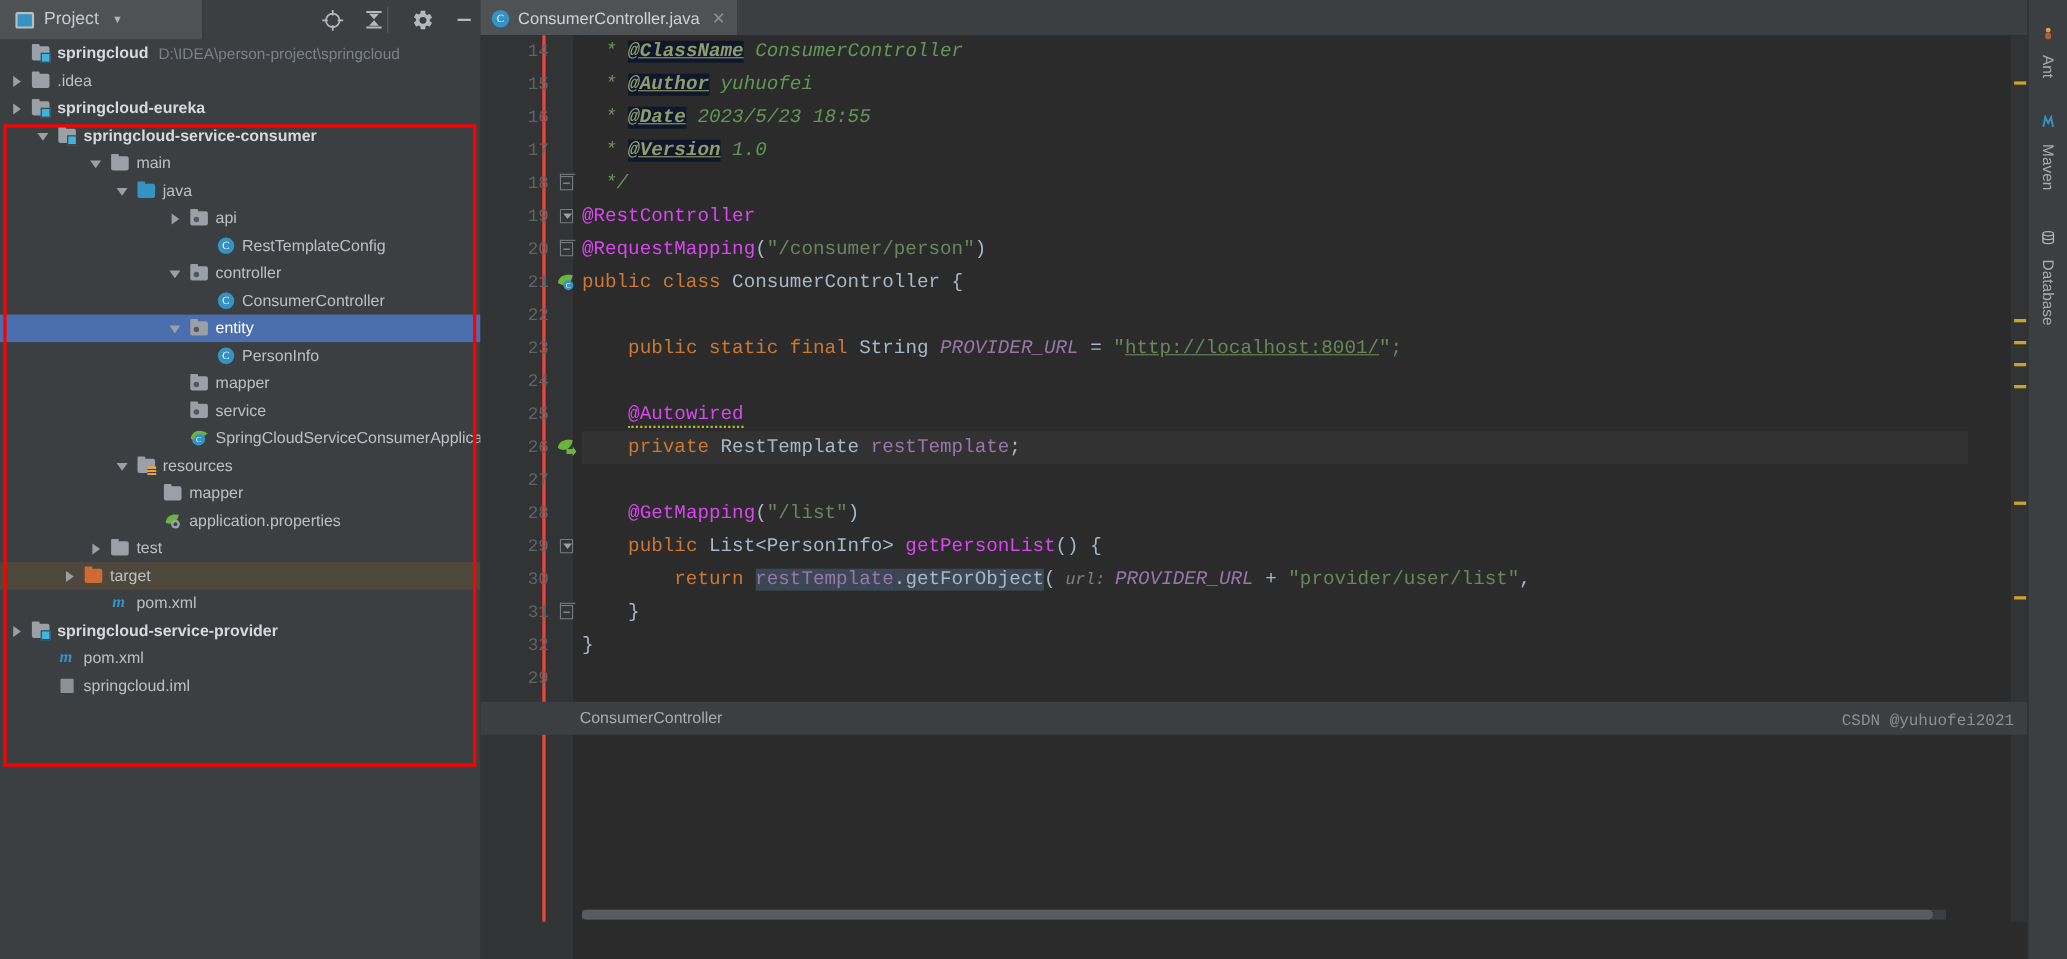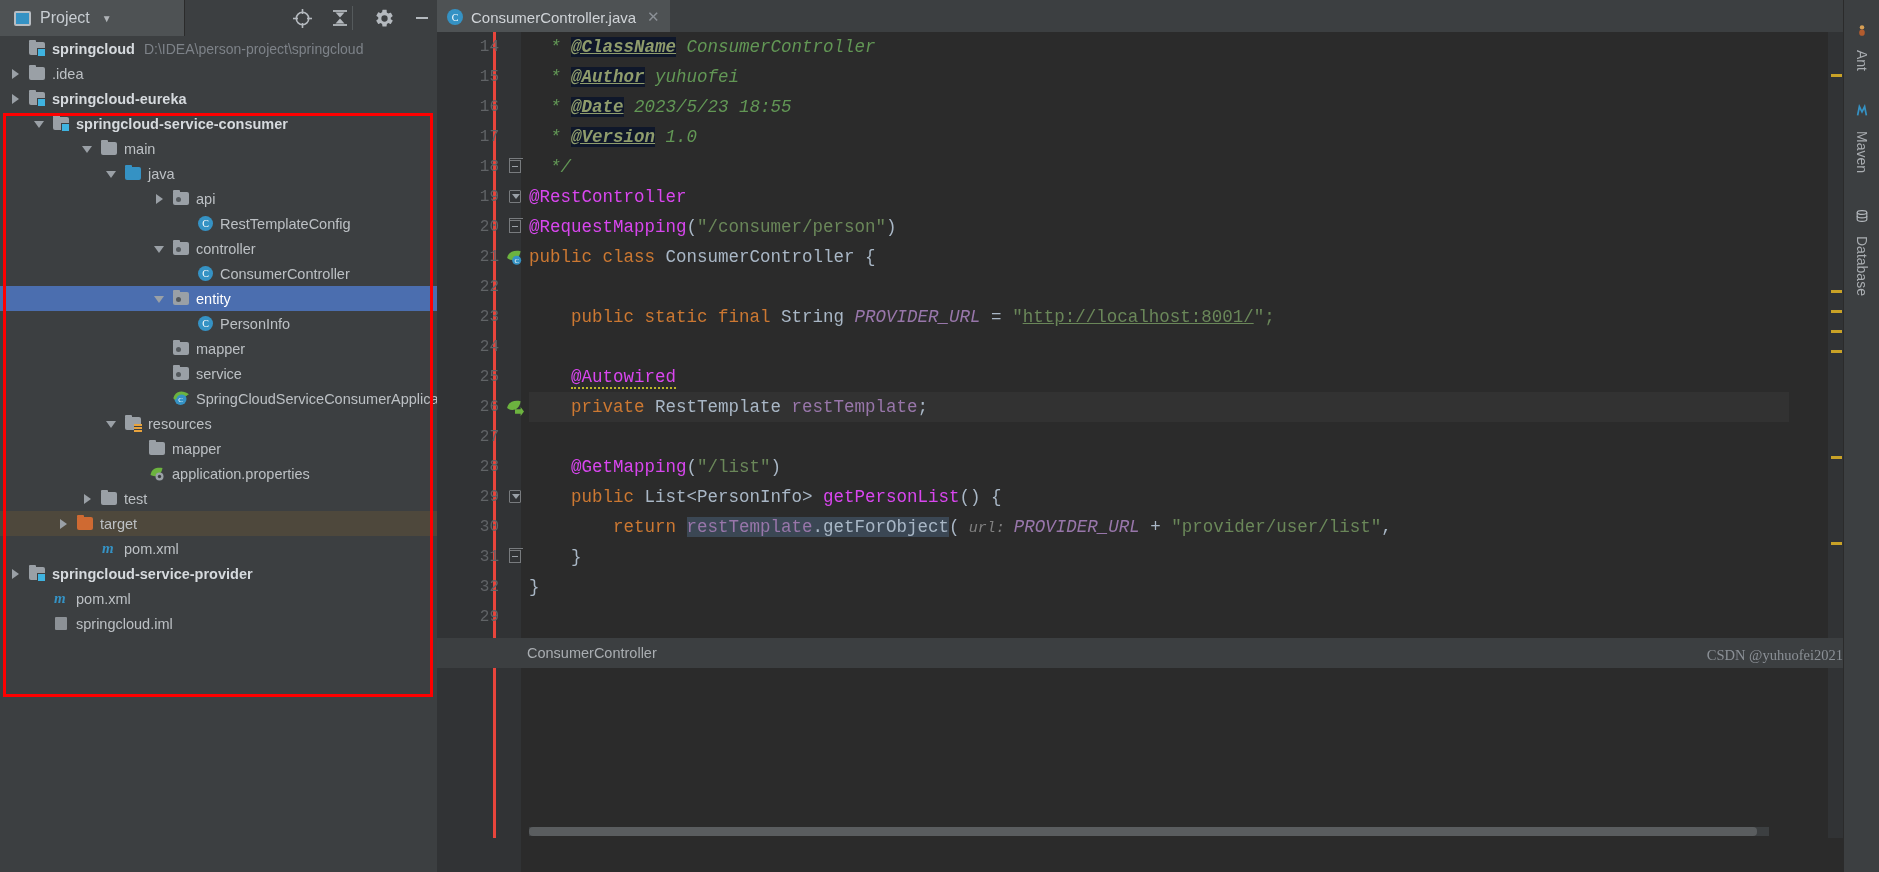--- a/index.html
+++ b/index.html
@@ -144,22 +144,22 @@
                 background:#3c3f41; display:flex; align-items:center; padding-left:90px;
                 color:#a9adb1; font-size:14.5px; }
 
   
   .rightstrip { position:absolute; right:0; top:0; width:36px; height:872px; background:#3c3f41;
                 border-left:1px solid #2b2b2b; }
   .vtool { position:absolute; left:0; width:36px; color:#a9adb1; font-size:14px;
            writing-mode:vertical-rl; text-orientation:mixed; display:flex; align-items:center;
            justify-content:center; cursor:pointer; gap:6px; }
 
-  .watermark { position:absolute; right:36px; bottom:4px; color:#8b9096; font-size:14.5px;
-               font-family:Liberation Serif, serif; }
+  .watermark { position:absolute; right:48px; bottom:4px; color:#8b9096; font-size:14.5px;
+               font-family:Liberation Mono, monospace; }
 </style>
 </head>
 <body>
 
 <div id="app">
 
   <div class="topbar">
     <div class="tool-tab">
       <span class="proj-glyph"></span>
       <span class="label">Project</span>

